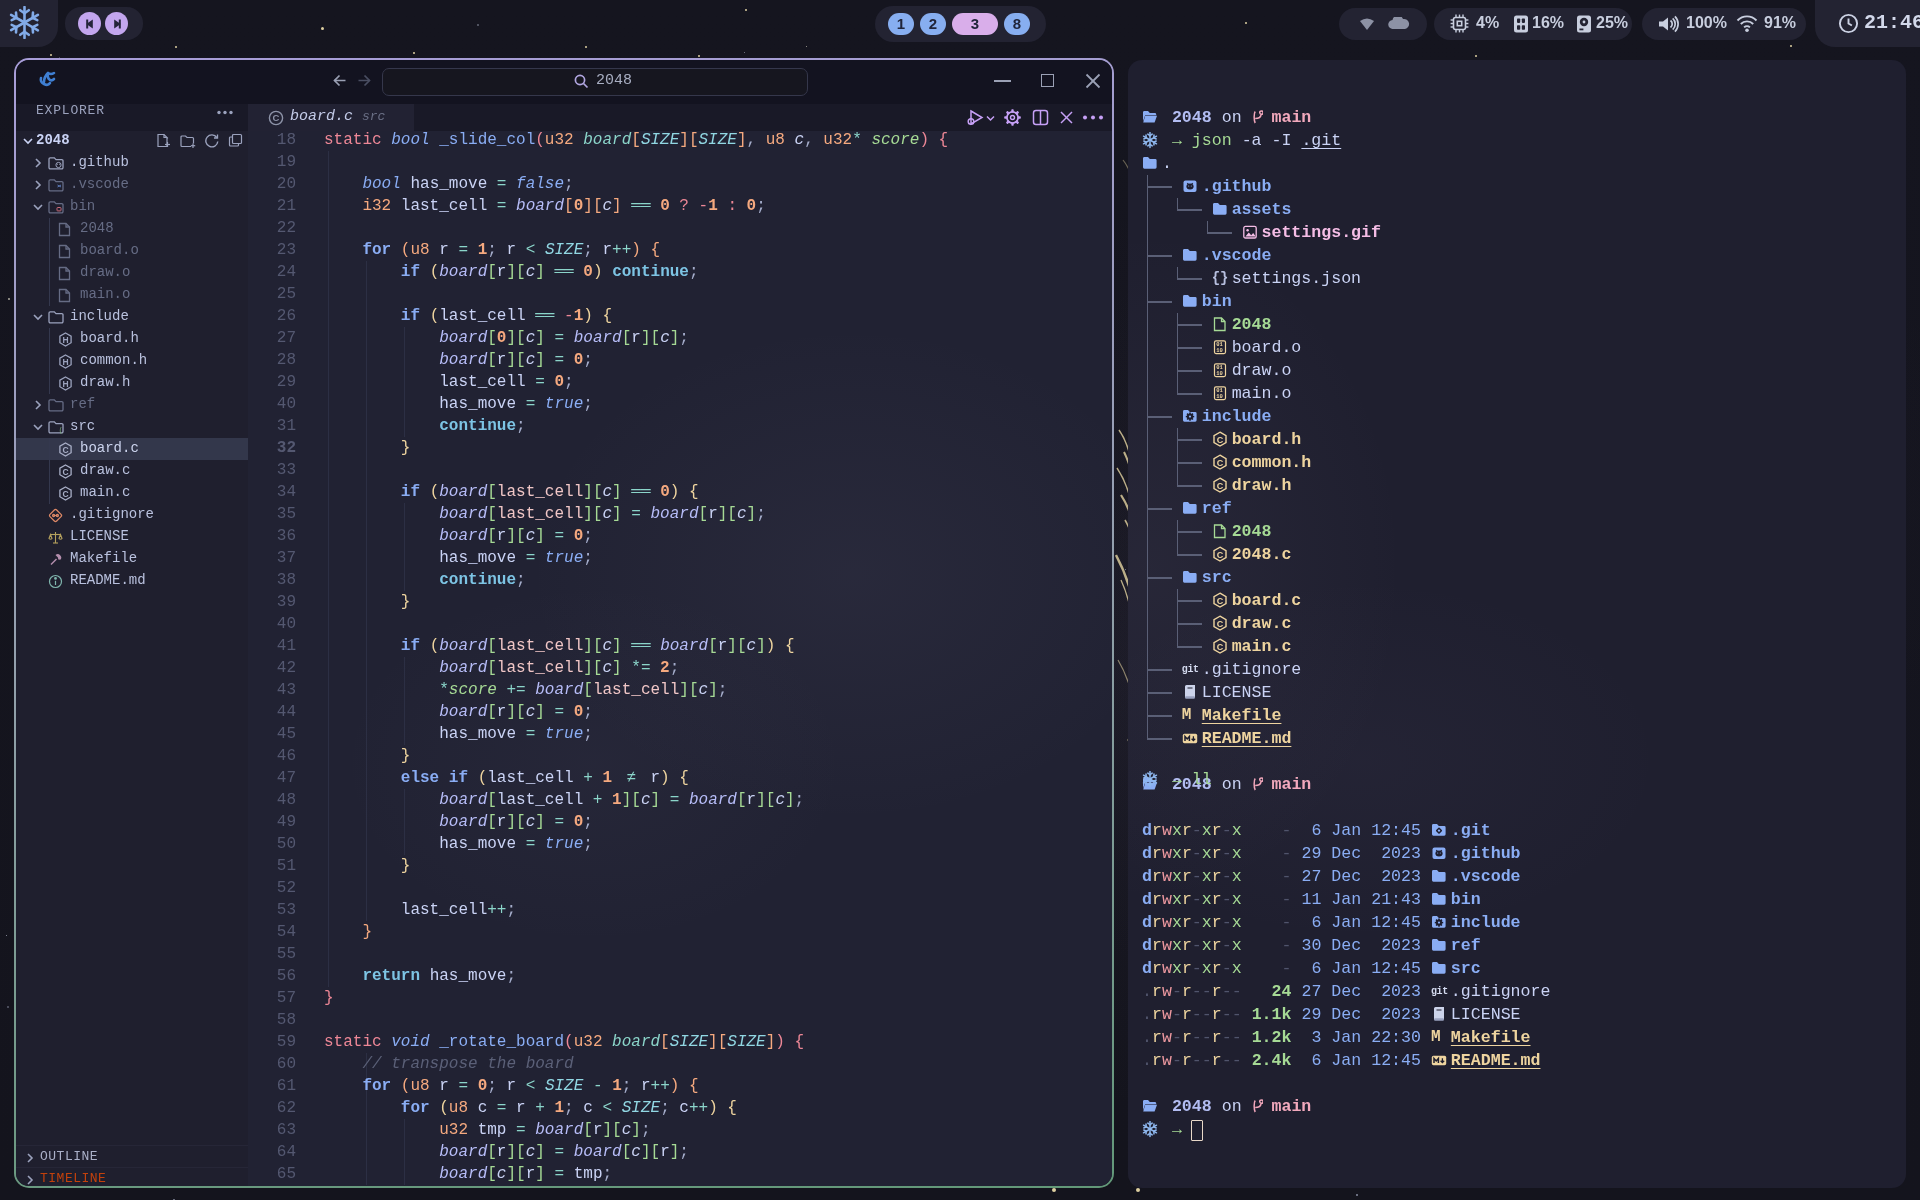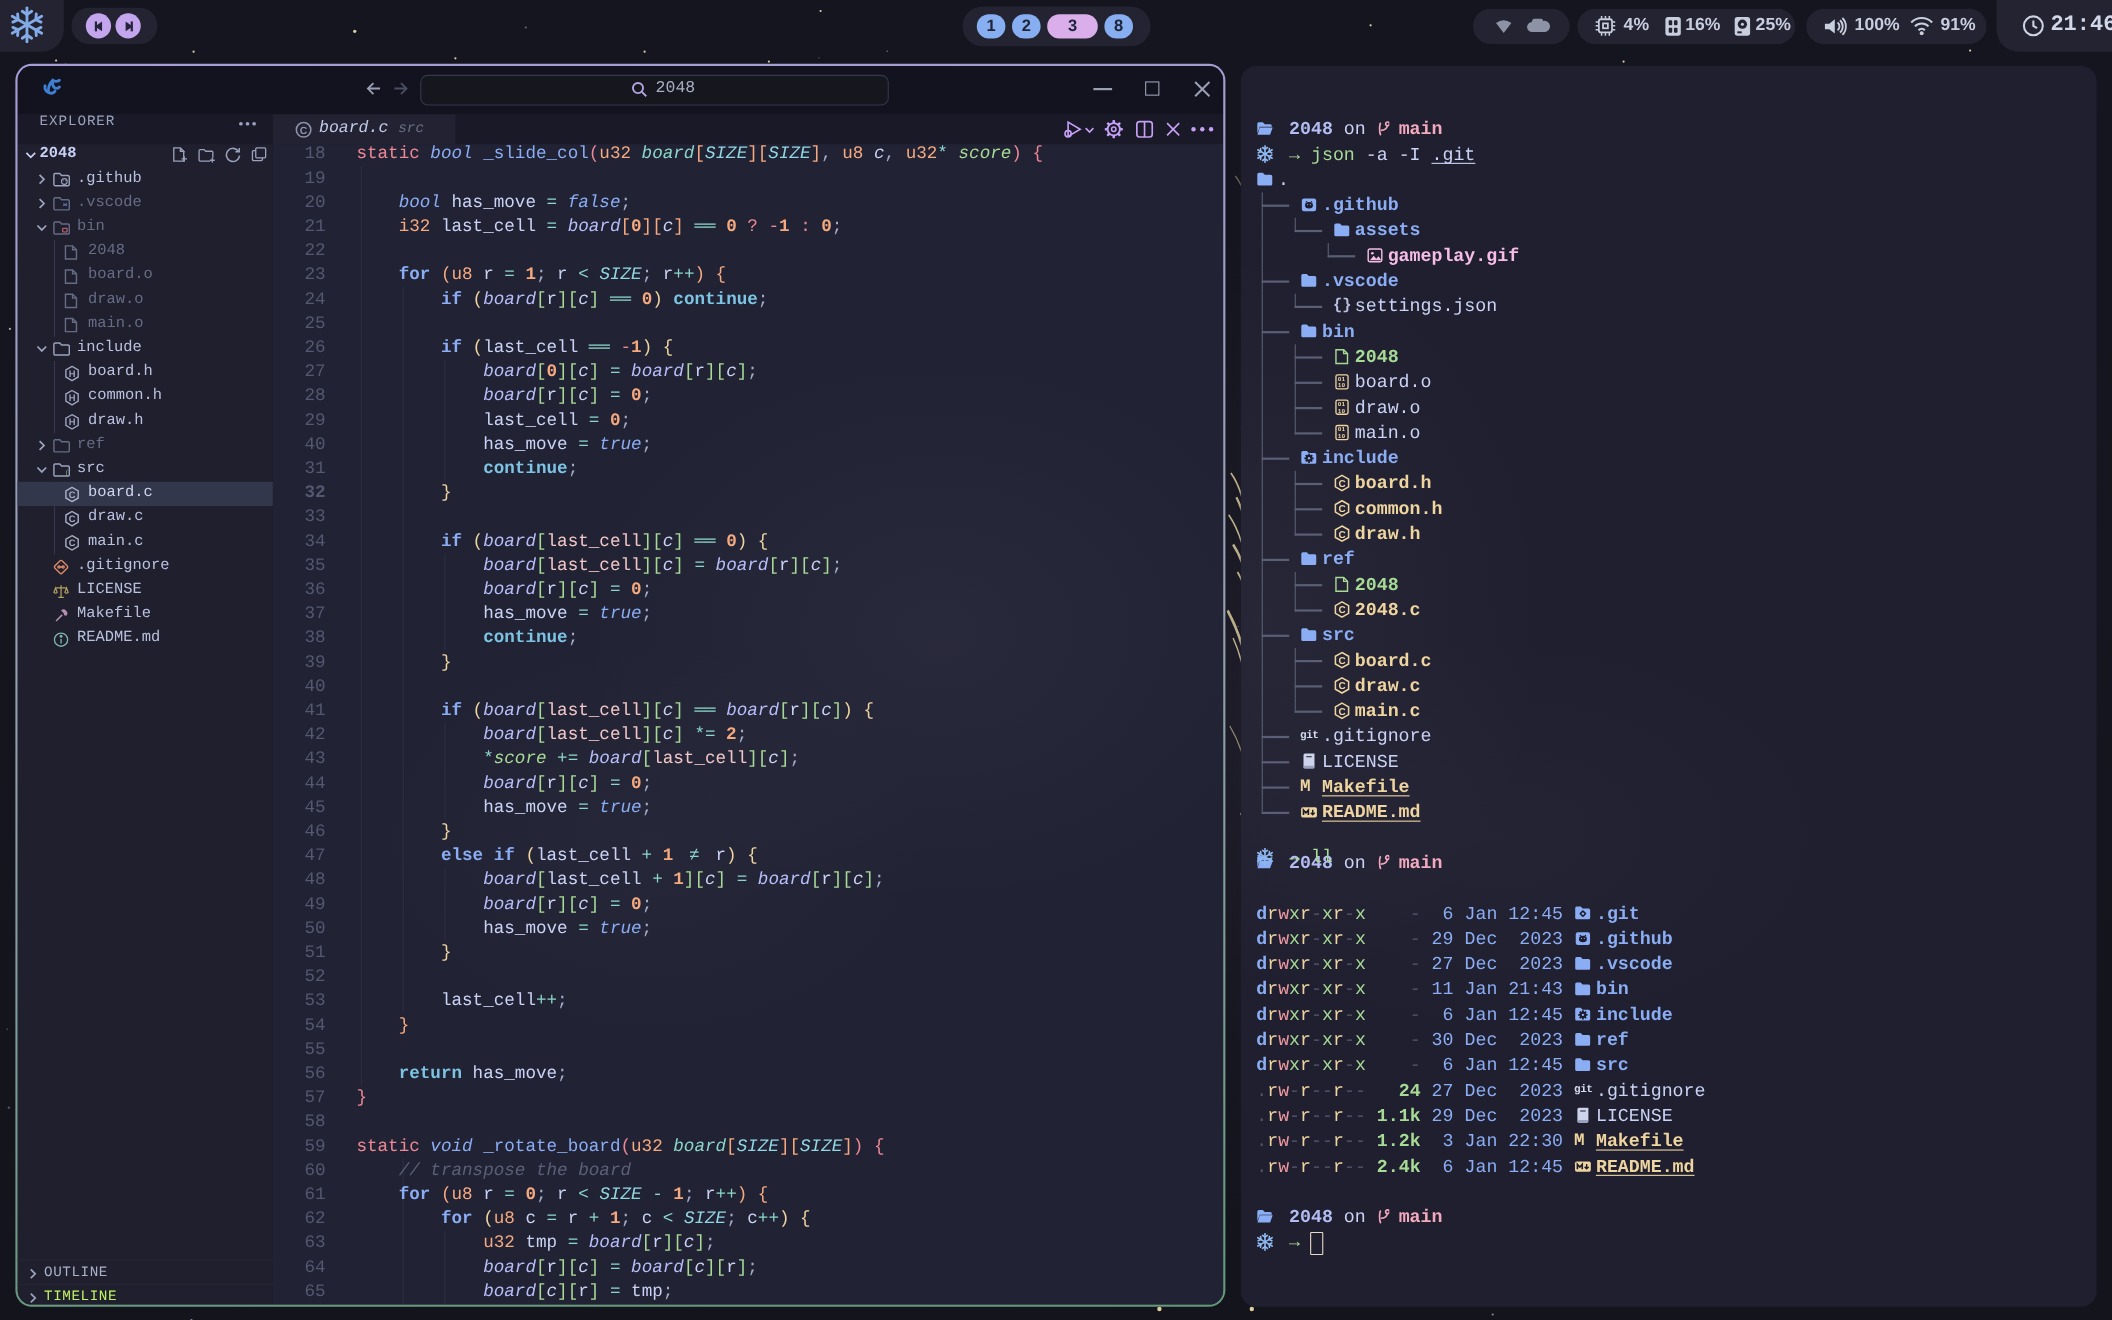--- a/index.html
+++ b/index.html
@@ -777,21 +777,21 @@
     </div>
     <div class="abs mono" style="left:24px;top:1089px;font-size:13px;letter-spacing:0.5px;color:#aab0c8;">OUTLINE</div>
     <div class="abs" style="left:0;top:1107px;width:232px;height:1px;background:#262637;"></div>
     <div class="abs" style="left:8px;top:1114px;">
       <svg width="12" height="12" viewBox="0 0 12 12" style="">
         <g stroke="#9ba2bd" fill="none">
           <path d="M4 2 l4 4 l-4 4" stroke-width="1.6"></path>
         </g>
       </svg>
     </div>
-    <div class="abs mono" style="left:24px;top:1111px;font-size:13px;letter-spacing:0.5px;color:#bef264;">TIMELINE</div>
+    <div class="abs mono" style="left:24px;top:1111px;font-size:13px;letter-spacing:0.5px;color:#c2410c;">TIMELINE</div>
   </div>
 <div class="abs" style="left:16px;top:60px;width:1096px;height:1126px;overflow:hidden;">
     <div class="abs" style="left:312px;top:91px;width:1px;height:836px;background:#2c2f44;"></div>
     <div class="abs" style="left:350px;top:201px;width:1px;height:660px;background:#2c2f44;"></div>
     <div class="abs" style="left:388px;top:267px;width:1px;height:110px;background:#2c2f44;"></div>
     <div class="abs" style="left:388px;top:443px;width:1px;height:88px;background:#2c2f44;"></div>
     <div class="abs" style="left:388px;top:597px;width:1px;height:88px;background:#2c2f44;"></div>
     <div class="abs" style="left:388px;top:729px;width:1px;height:66px;background:#2c2f44;"></div>
     <div class="abs" style="left:350px;top:993px;width:1px;height:132px;background:#2c2f44;"></div>
     <div class="abs" style="left:388px;top:1059px;width:1px;height:66px;background:#2c2f44;"></div>
@@ -935,21 +935,21 @@
         </svg></span><span style="color:#8aadf4;font-weight:bold;">.github</span></div>
     <div class="tl" style="left:14px;top:138px;">       <span class="ticon"><svg width="16" height="17" viewBox="0 0 16 17" style="">
           <path d="M1 3.5 a1.4 1.4 0 0 1 1.4-1.4 h3.6 l1.8 1.8 h5.4 a1.4 1.4 0 0 1 1.4 1.4 v7 a1.4 1.4 0 0 1 -1.4 1.4 h-10.8 a1.4 1.4 0 0 1 -1.4-1.4z" fill="#8aadf4"></path>
         </svg></span><span style="color:#8aadf4;font-weight:bold;">assets</span></div>
     <div class="tl" style="left:14px;top:161px;">          <span class="ticon"><svg width="16" height="17" viewBox="0 0 16 17" style="">
           <g stroke="#f5bde6" stroke-width="1.3" fill="none">
             <rect x="1.8" y="2.4" width="12.4" height="11.6" rx="1.6"></rect>
           </g>
           <circle cx="5.6" cy="6.2" r="1.2" fill="#f5bde6"></circle>
           <path d="M3.4 12.6 l3.4-4 2.4 2.6 2-2.2 2.6 3.6z" fill="#f5bde6"></path>
-        </svg></span><span style="color:#f5bde6;font-weight:bold;">gameplay.gif</span></div>
+        </svg></span><span style="color:#f5bde6;font-weight:bold;">settings.gif</span></div>
     <div class="tl" style="left:14px;top:184px;">    <span class="ticon"><svg width="16" height="17" viewBox="0 0 16 17" style="">
           <path d="M1 3.5 a1.4 1.4 0 0 1 1.4-1.4 h3.6 l1.8 1.8 h5.4 a1.4 1.4 0 0 1 1.4 1.4 v7 a1.4 1.4 0 0 1 -1.4 1.4 h-10.8 a1.4 1.4 0 0 1 -1.4-1.4z" fill="#8aadf4"></path>
         </svg></span><span style="color:#8aadf4;font-weight:bold;">.vscode</span></div>
     <div class="tl" style="left:14px;top:207px;">       <span class="ticon" style="color:#b8c0e0;font-weight:bold;font-size:14px;">{}</span><span style="color:#cad3f5;">settings.json</span></div>
     <div class="tl" style="left:14px;top:230px;">    <span class="ticon"><svg width="16" height="17" viewBox="0 0 16 17" style="">
           <path d="M1 3.5 a1.4 1.4 0 0 1 1.4-1.4 h3.6 l1.8 1.8 h5.4 a1.4 1.4 0 0 1 1.4 1.4 v7 a1.4 1.4 0 0 1 -1.4 1.4 h-10.8 a1.4 1.4 0 0 1 -1.4-1.4z" fill="#8aadf4"></path>
         </svg></span><span style="color:#8aadf4;font-weight:bold;">bin</span></div>
     <div class="tl" style="left:14px;top:253px;">       <span class="ticon"><svg width="16" height="17" viewBox="0 0 16 17" style="">
           <g stroke="#a6da95" stroke-width="1.3" fill="none">
             <path d="M2.5 2 h7 l3.5 3.5 v9 h-10.5z"></path>

